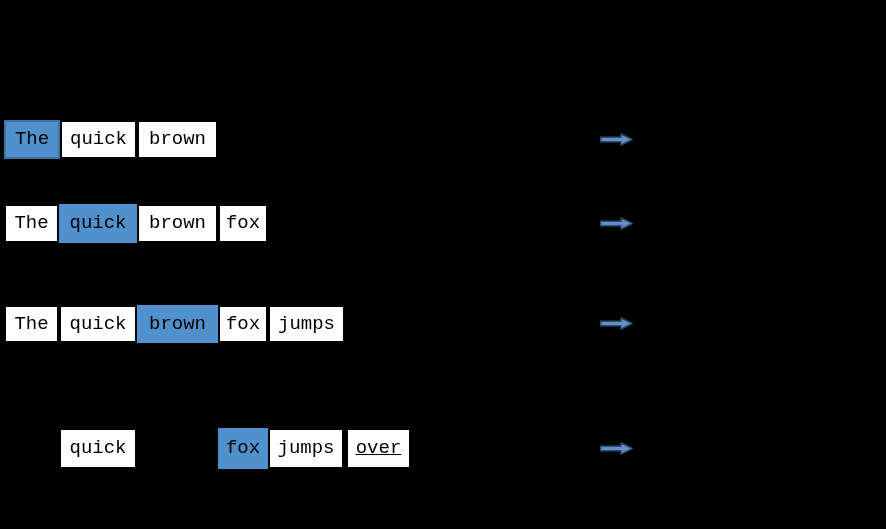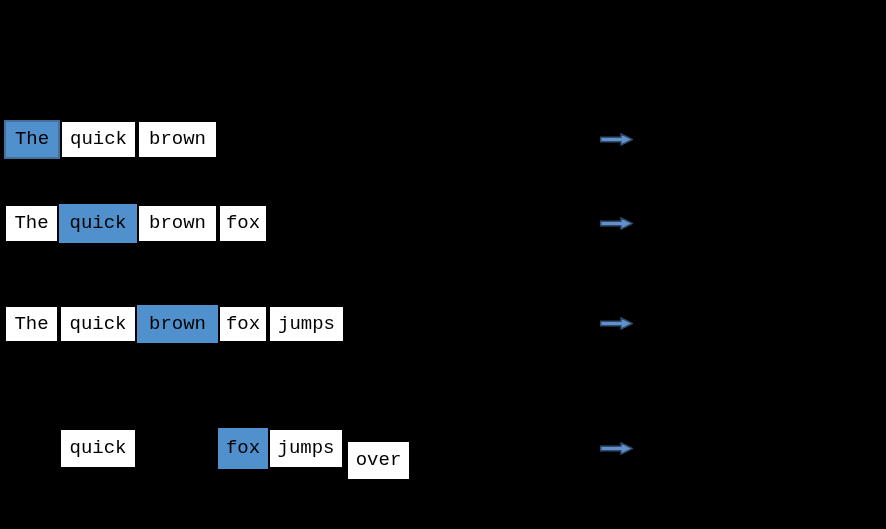--- a/index.html
+++ b/index.html
@@ -86,19 +86,19 @@
         <div class="word-box" style="left: 218px; top: 0px; width: 50px; height: 38px;">fox</div>
         <div class="word-box" style="left: 268px; top: 0px; width: 77px; height: 38px;">jumps</div>
         <svg class="arrow" width="33" height="13" viewBox="0 0 33 13" style="left: 600px; top: 12px;">
           <polygon points="0.75,4.2 21,4.2 21,0.9 32.2,6.5 21,12.1 21,8.8 0.75,8.8" fill="var(--arrow-fill)" stroke="var(--arrow-stroke)" stroke-width="1.4" stroke-linejoin="miter"></polygon>
         </svg>
       </div>
       <div class="row" style="top: 408px; height: 41px;">
         <div class="word-box" style="left: 59px; top: 0px; width: 78px; height: 41px;">quick</div>
         <div class="word-box highlight" style="left: 218px; top: 0px; width: 50px; height: 41px;">fox</div>
         <div class="word-box" style="left: 268px; top: 0px; width: 76px; height: 41px;">jumps</div>
-        <div class="word-box" style="left: 346px; top: 12px; width: 65px; height: 41px;">over</div>
+        <div class="word-box" style="left: 346px; top: 0px; width: 65px; height: 41px; text-decoration: underline;">over</div>
         <svg class="arrow" width="33" height="13" viewBox="0 0 33 13" style="left: 600px; top: 14px;">
           <polygon points="0.75,4.2 21,4.2 21,0.9 32.2,6.5 21,12.1 21,8.8 0.75,8.8" fill="var(--arrow-fill)" stroke="var(--arrow-stroke)" stroke-width="1.4" stroke-linejoin="miter"></polygon>
         </svg>
       </div>
     </div>
 </div>
 
 </body></html>

